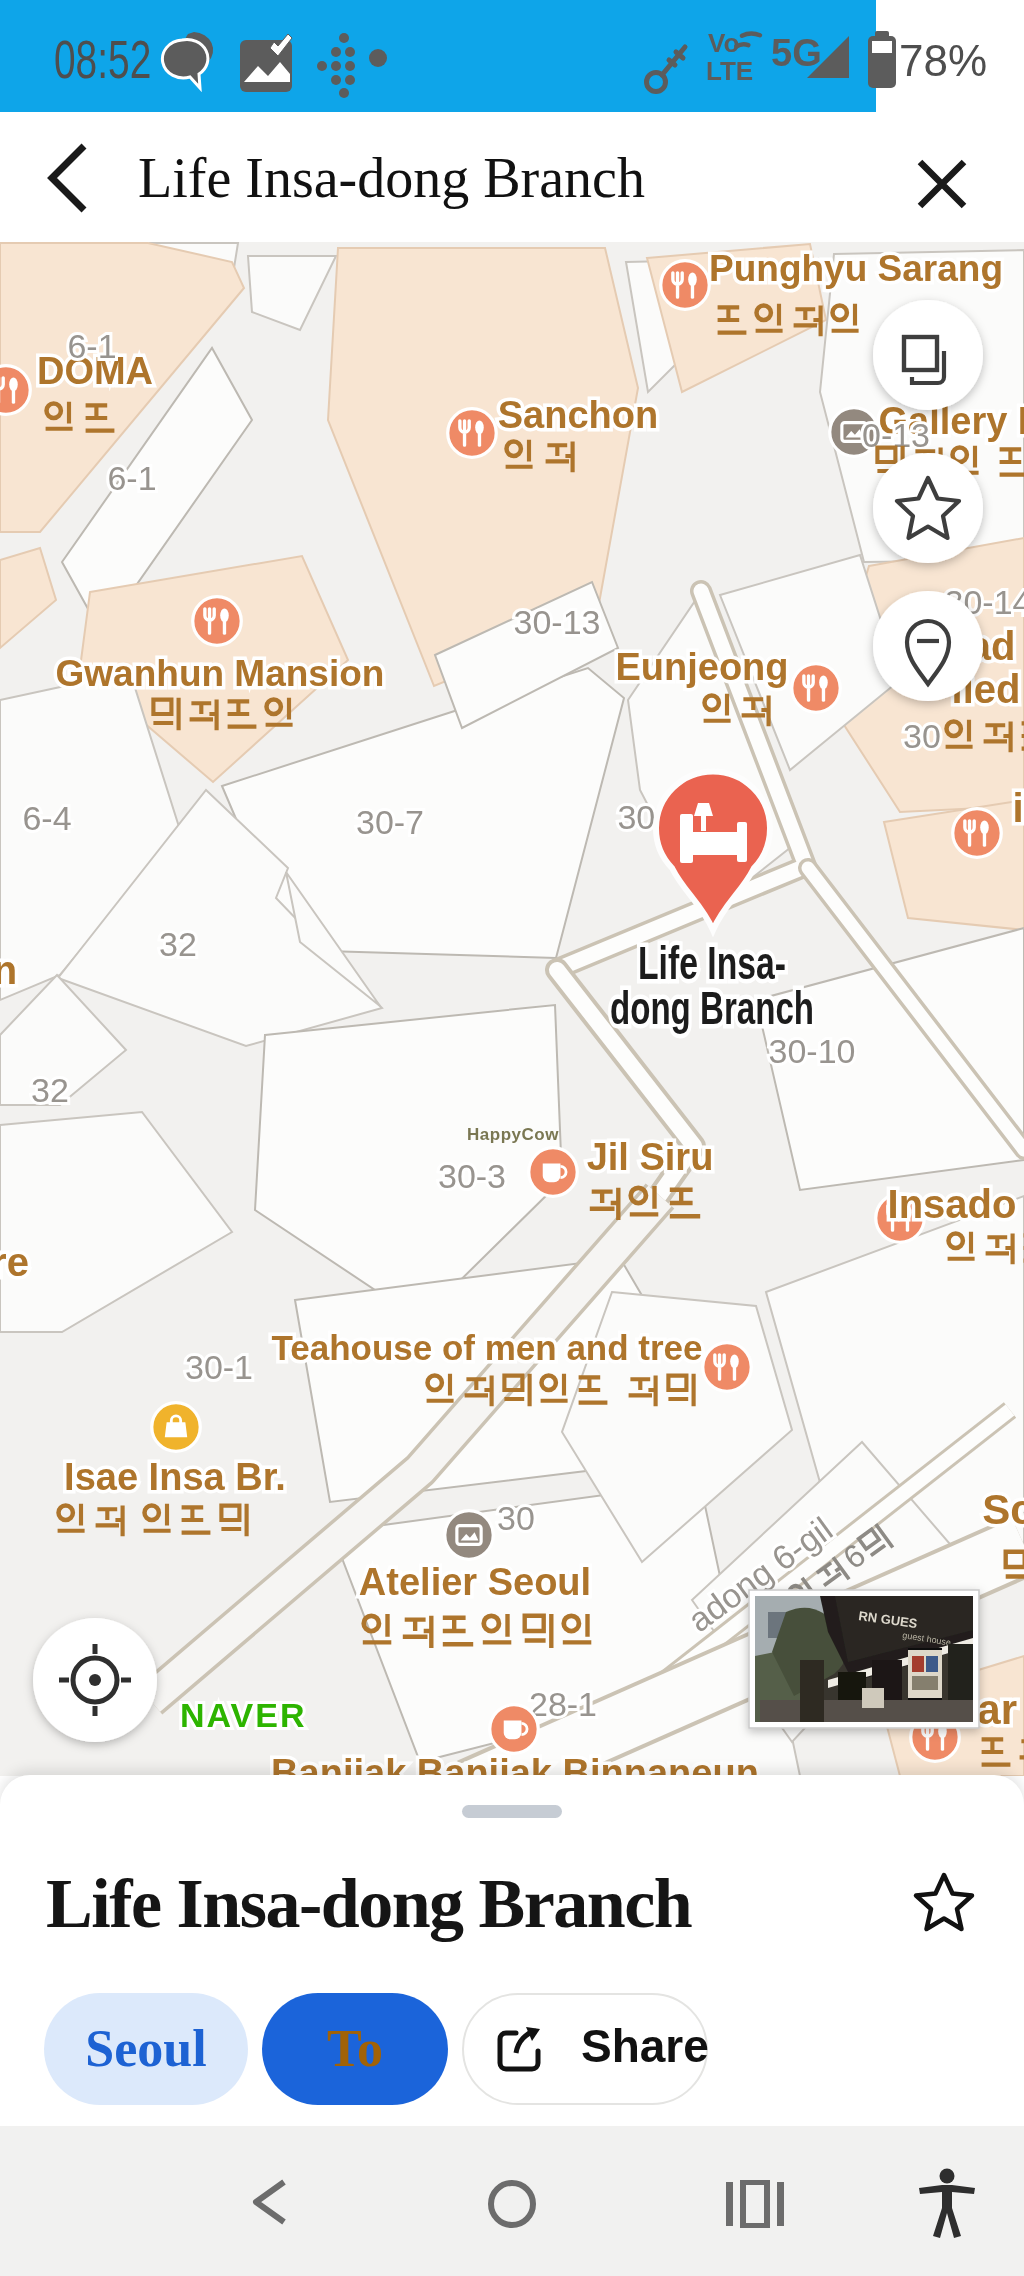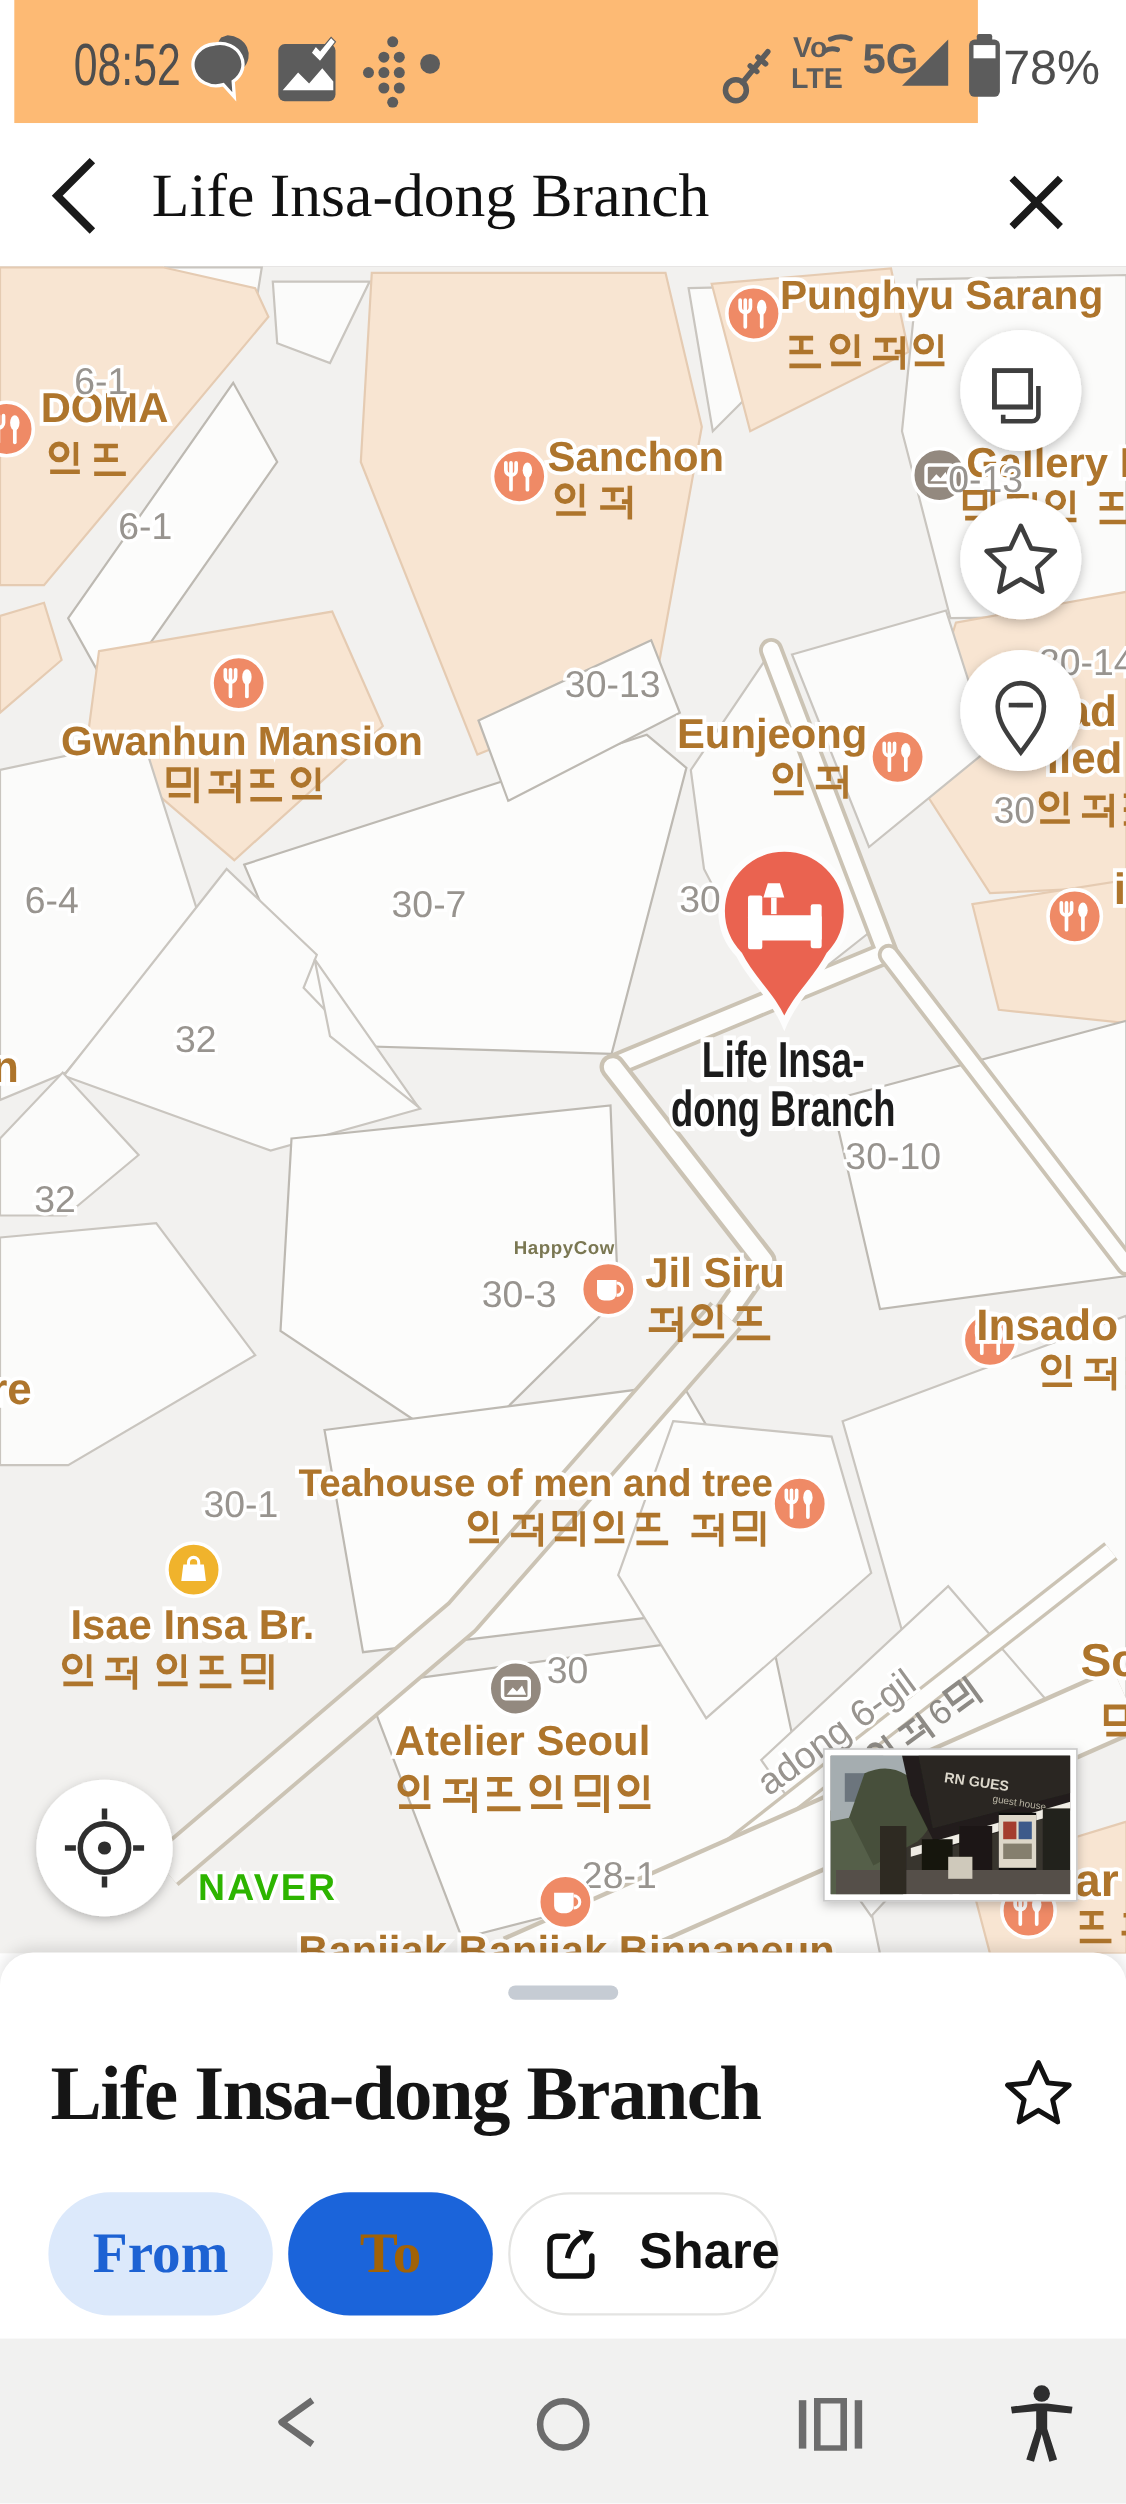--- a/index.html
+++ b/index.html
@@ -4,21 +4,21 @@
 <style>
 html,body{margin:0;padding:0;width:1024px;height:2276px;overflow:hidden;background:#fff;
 font-family:"Liberation Sans",sans-serif;}
 #page{position:relative;width:1024px;height:2276px;background:#fff;}
 .abs{position:absolute;}
 </style>
 </head>
 <body>
 <div id="page">
 
-<div class="abs" style="left:13px;top:0;width:876px;height:112px;background:#fdba74;">
+<div class="abs" style="left:0;top:0;width:876px;height:112px;background:#0ea5e9;">
 
   <div class="abs" style="left:54px;top:28px;font-size:54px;color:#4e4e4e;transform:scaleX(0.72);transform-origin:left top;">08:52</div>
 
   <svg class="abs" style="left:160px;top:28px;" width="260" height="70" viewBox="0 0 260 70">
 
     <g fill="#5c5c5c">
       <path d="M34,4 a20,18 0 0,1 14,30 a20,18 0 0,1 -20,-28 z"></path>
       <path d="M22,12 a21,19 0 1,0 8,37 l10,11 -1,-14 a21,19 0 0,0 -17,-34 z" stroke="#fff" stroke-width="3"></path>
     </g>
 
@@ -493,21 +493,21 @@
 
   <div class="abs" style="left:462px;top:30px;width:100px;height:13px;border-radius:7px;background:#c6ccd4;"></div>
 
   <div class="abs" style="left:46px;top:89px;font-family:'Liberation Serif',serif;font-weight:bold;font-size:70px;color:#151515;letter-spacing:-1.5px;">Life Insa-dong Branch</div>
 
   <svg class="abs" style="left:912px;top:96px;" width="64" height="62" viewBox="0 0 64 62">
     <path d="M32,4 L40.5,22.5 L60,24.5 L45,38 L49.5,58 L32,47.5 L14.5,58 L19,38 L4,24.5 L23.5,22.5 Z" fill="none" stroke="#111" stroke-width="4.5" stroke-linejoin="round"></path>
   </svg>
 
   <div class="abs" style="left:44px;top:218px;width:204px;height:112px;border-radius:56px;background:#dce9fb;"></div>
-  <div class="abs" style="left:44px;top:244px;width:204px;text-align:center;font-family:'Liberation Serif',serif;font-weight:bold;font-size:52px;color:#1d62d3;">From</div>
+  <div class="abs" style="left:44px;top:244px;width:204px;text-align:center;font-family:'Liberation Serif',serif;font-weight:bold;font-size:52px;color:#1d62d3;">Seoul</div>
 
   <div class="abs" style="left:262px;top:218px;width:186px;height:112px;border-radius:56px;background:#1b64da;"></div>
   <div class="abs" style="left:262px;top:244px;width:186px;text-align:center;font-family:'Liberation Serif',serif;font-weight:bold;font-size:52px;color:#a16207;">To</div>
 
   <div class="abs" style="left:462px;top:218px;width:246px;height:112px;border-radius:56px;background:#fff;border:2px solid #e4e4e2;box-sizing:border-box;"></div>
   <svg class="abs" style="left:492px;top:246px;" width="56" height="56" viewBox="0 0 56 56">
     <path d="M24,12 h-10 a6,6 0 0 0 -6,6 v24 a6,6 0 0 0 6,6 h26 a6,6 0 0 0 6,-6 v-12" stroke="#111" stroke-width="5" fill="none" stroke-linecap="round"></path>
     <path d="M24,32 C26,20 34,12 44,10" stroke="#111" stroke-width="5" fill="none"></path>
     <path d="M34,6 L48,8 L40,20 Z" fill="#111"></path>
   </svg>

